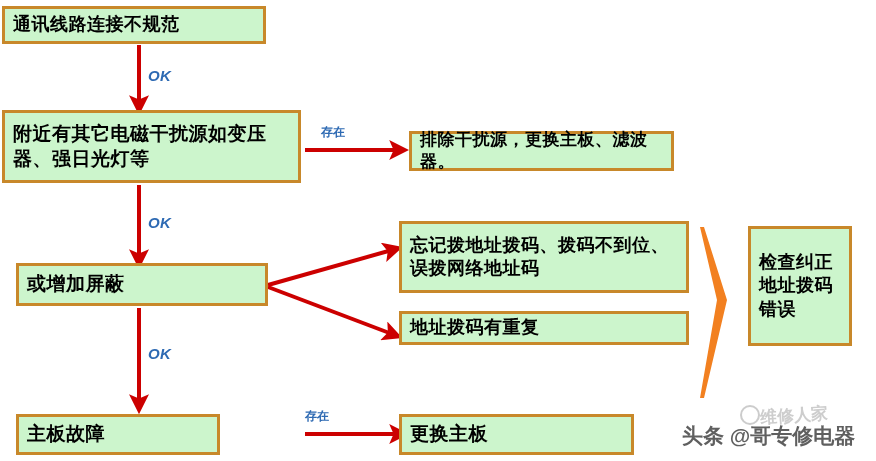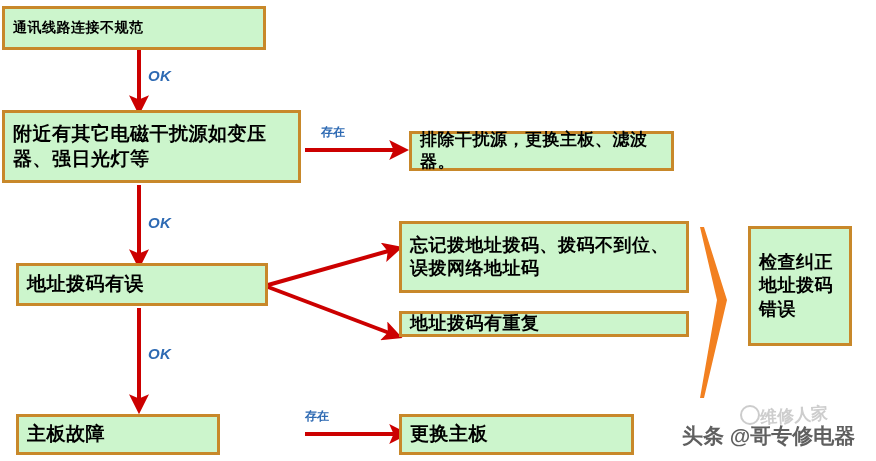--- a/index.html
+++ b/index.html
@@ -104,41 +104,41 @@
 
     <line x1="268" y1="287" x2="392" y2="334" stroke="#cc0000" stroke-width="4" marker-end="url(#redhead)"></line>
 
     <line x1="139" y1="308" x2="139" y2="403" stroke="#cc0000" stroke-width="4" marker-end="url(#redhead)"></line>
 
     <line x1="305" y1="434" x2="398" y2="434" stroke="#cc0000" stroke-width="4" marker-end="url(#redhead)"></line>
 
     <path d="M 700 227 L 717 300 L 700 398 L 704 398 L 727 300 L 704 227 Z" fill="#f28020"></path>
   </svg>
 
-  <div class="node" style="left:2px; top:6px; width:264px; height:44px; font-size:14px;">
+  <div class="node" style="left:2px; top:6px; width:264px; height:38px; font-size:18px;">
     <span>通讯线路连接不规范</span>
   </div>
 
   <div class="node" style="left:2px; top:110px; width:299px; height:73px; font-size:19px;">
     <span>附近有其它电磁干扰源如变压器、强日光灯等</span>
   </div>
 
   <div class="node" style="left:409px; top:131px; width:265px; height:40px; font-size:17px;">
     <span>排除干扰源，更换主板、滤波器。</span>
   </div>
 
   <div class="node" style="left:16px; top:263px; width:252px; height:43px; font-size:19px;">
-    <span>地址拨码有误</span>
+    <span>或增加屏蔽</span>
   </div>
 
   <div class="node" style="left:399px; top:221px; width:290px; height:72px; font-size:18px;">
     <span>忘记拨地址拨码、拨码不到位、误拨网络地址码</span>
   </div>
 
-  <div class="node" style="left:399px; top:311px; width:290px; height:26px; font-size:18px;">
+  <div class="node" style="left:399px; top:311px; width:290px; height:34px; font-size:18px;">
     <span>地址拨码有重复</span>
   </div>
 
   <div class="node" style="left:748px; top:226px; width:104px; height:120px; font-size:18px;justify-content:flex-end;">
     <span>检查纠正地址拨码错误</span>
   </div>
 
   <div class="node" style="left:16px; top:414px; width:204px; height:41px; font-size:19px;">
     <span>主板故障</span>
   </div>

